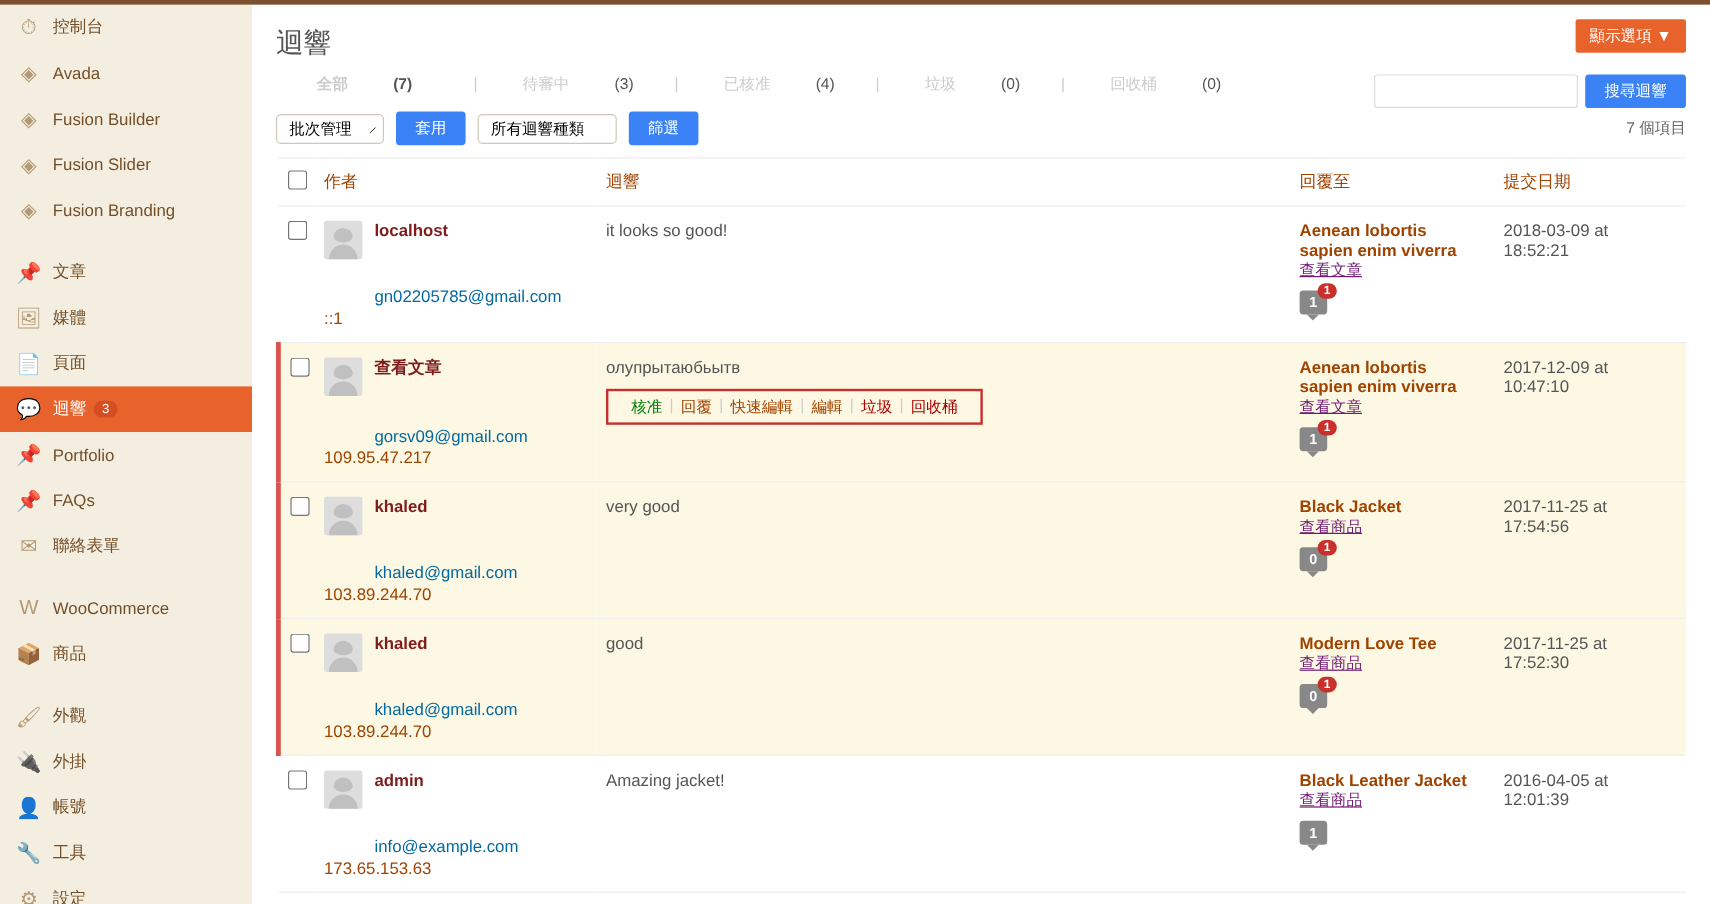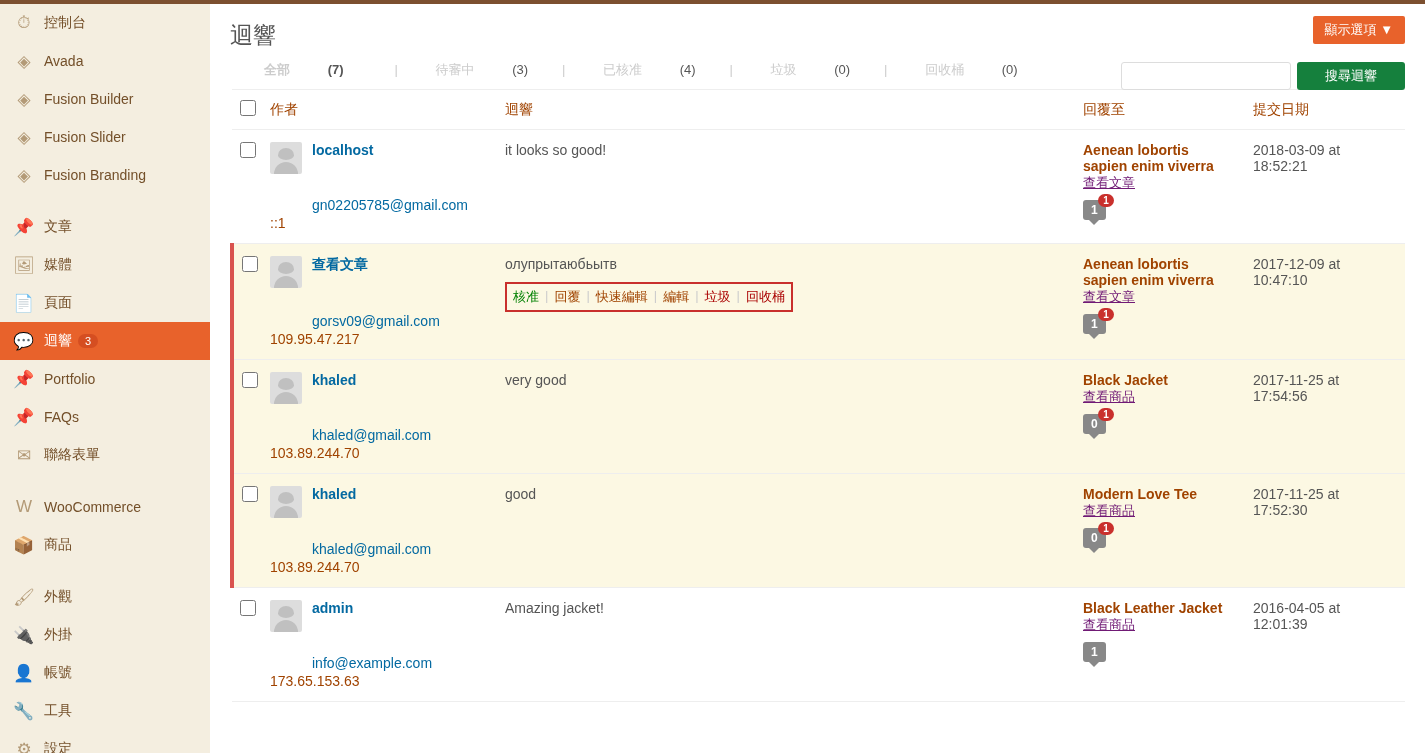--- a/index.html
+++ b/index.html
@@ -23,49 +23,49 @@
 .page-title { font-size: 23px; font-weight: 400; color: #555; padding: 16px 0 10px; }
 
 .subsubsub { font-size: 13px; padding-bottom: 10px; color: #666; }
 .subsubsub span { color: #ccc; margin: 0 17px;}
 .subsubsub a { color: #a04300; text-decoration: none; }
 .subsubsub .current-filter { color: #333; font-weight: 600;}
 .subsubsub .cnt { color: #555; }
 
 .search-box { position: absolute; right: 20px; top: 58px; display: flex; gap: 6px; }
 .search-box input { border: 1px solid #ddd; border-radius: 3px; padding: 4px 8px; width: 170px; }
-.btn { background: #15803d; color: #fff; border: none; padding: 5px 28px; border-radius: 3px; font-size: 13px; cursor: pointer; }
+.btn { background: #3b82f6; color: #fff; border: none; padding: 5px 16px; border-radius: 3px; font-size: 13px; cursor: pointer; }
 
 .tablenav { display: flex; align-items: center; gap: 10px; padding: 4px 0 10px; }
 .tablenav select { border: 1px solid #d0c8b8; border-radius: 4px; padding: 4px 26px 4px 10px; font-size: 13px; background: #fff; appearance: none; -webkit-appearance: none; background-image: linear-gradient(45deg, transparent 48%, #333 48%, #333 52%, transparent 52%), linear-gradient(-45deg, transparent 48%, #333 48%, #333 52%, transparent 52%); background-position: right 10px top 10px, right 6px top 10px; background-size: 5px 5px; background-repeat: no-repeat; }
 .items-count { margin-left: auto; color: #666; font-size: 13px; }
 
 .comments-table { width: 100%; border-collapse: collapse; table-layout: fixed; }
 .comments-table thead th { text-align: left; padding: 10px 8px; font-weight: 400; color: #a04300; border-top: 1px solid #eee; border-bottom: 1px solid #eee; font-size: 14px; }
 .comments-table tbody tr { border-bottom: 1px solid #eee; }
 .comments-table td { padding: 12px 8px; vertical-align: top; font-size: 14px; color: #555; }
 .col-cb { width: 30px; }
 .col-author { width: 235px; font-family: Liberation Serif, serif; }
 .col-reply { width: 170px; }
 .col-date { width: 160px; }
 .check-column { text-align: left; }
 .check-column input { width: 16px; height: 16px; }
 
 .author-cell { display: flex; }
 .avatar { width: 32px; height: 32px; background: #ddd; border-radius: 2px; margin-right: 10px; flex-shrink: 0; position: relative; }
 .avatar::before { content: ""; position: absolute; left: 8px; top: 6px; width: 16px; height: 12px; background: #c0c0c0; border-radius: 50% 50% 50% 50% / 60% 60% 40% 40%; }
 .avatar::after { content: ""; position: absolute; left: 4px; bottom: 0; width: 24px; height: 12px; background: #c0c0c0; border-radius: 12px 12px 0 0; }
-.author-info strong { color: #0369a1; text-align: right; }
+.author-info strong { color: #7f1d1d; text-align: right; }
 .author-link { color: #0369a1; text-decoration: none; display: block; word-break: break-all; margin-top: 39px; }
 .author-ip { color: #a04300; margin-top: 2px; }
 
 tr.pending { background: #fcf8e3;}
 tr.pending td:first-child { border-left: 4px solid #d9534f; }
 
-.row-actions { margin-top: 10px; font-size: 13px; padding: 4px 6px; display: inline-flex; gap: 6px; }
+.row-actions { margin-top: 10px; font-size: 13px; padding: 4px 19px; display: inline-flex; gap: 6px; }
 .row-actions.highlighted { border: 2px solid #c9302c; }
 .row-actions a { text-decoration: none; }
 .row-actions .sep { color: #ccc; }
 .act-approve { color: #008000; }
 .act-neutral { color: #a04300; }
 .act-danger { color: #a00; }
 
 .reply-link { color: #a04300; text-decoration: none; font-weight: 600; margin-top: 39px; }
 .view-link { color: #701a75; font-size: 13px; }
 .comment-bubble { display: inline-block; background: #888; color: #fff; border-radius: 3px; padding: 3px 8px; font-size: 12px; font-weight: 600; position: relative; margin-top: 8px; }
@@ -173,20 +173,27 @@
     </div>
 
     <div class="subsubsub">
       <span class="current-filter"><span>全部</span> <span class="cnt">(7)</span></span><span>|</span>
       <a href="#"><span>待審中</span> <span class="cnt">(3)</span></a><span>|</span>
       <a href="#"><span>已核准</span> <span class="cnt">(4)</span></a><span>|</span>
       <a href="#"><span>垃圾</span> <span class="cnt">(0)</span></a><span>|</span>
       <a href="#"><span>回收桶</span> <span class="cnt">(0)</span></a>
     </div>
 
+    <div class="tablenav">
+      <select><option>批次管理</option></select>
+      <button class="btn">套用</button>
+      <select><option>所有迴響種類</option></select>
+      <button class="btn">篩選</button>
+      <span class="items-count">7 個項目</span>
+    </div>
 
     <table class="comments-table">
       <thead>
         <tr>
           <th class="col-cb check-column"><input type="checkbox" style=""></th>
           <th class="col-author">作者</th>
           <th>迴響</th>
           <th class="col-reply">回覆至</th>
           <th class="col-date">提交日期</th>
         </tr>

